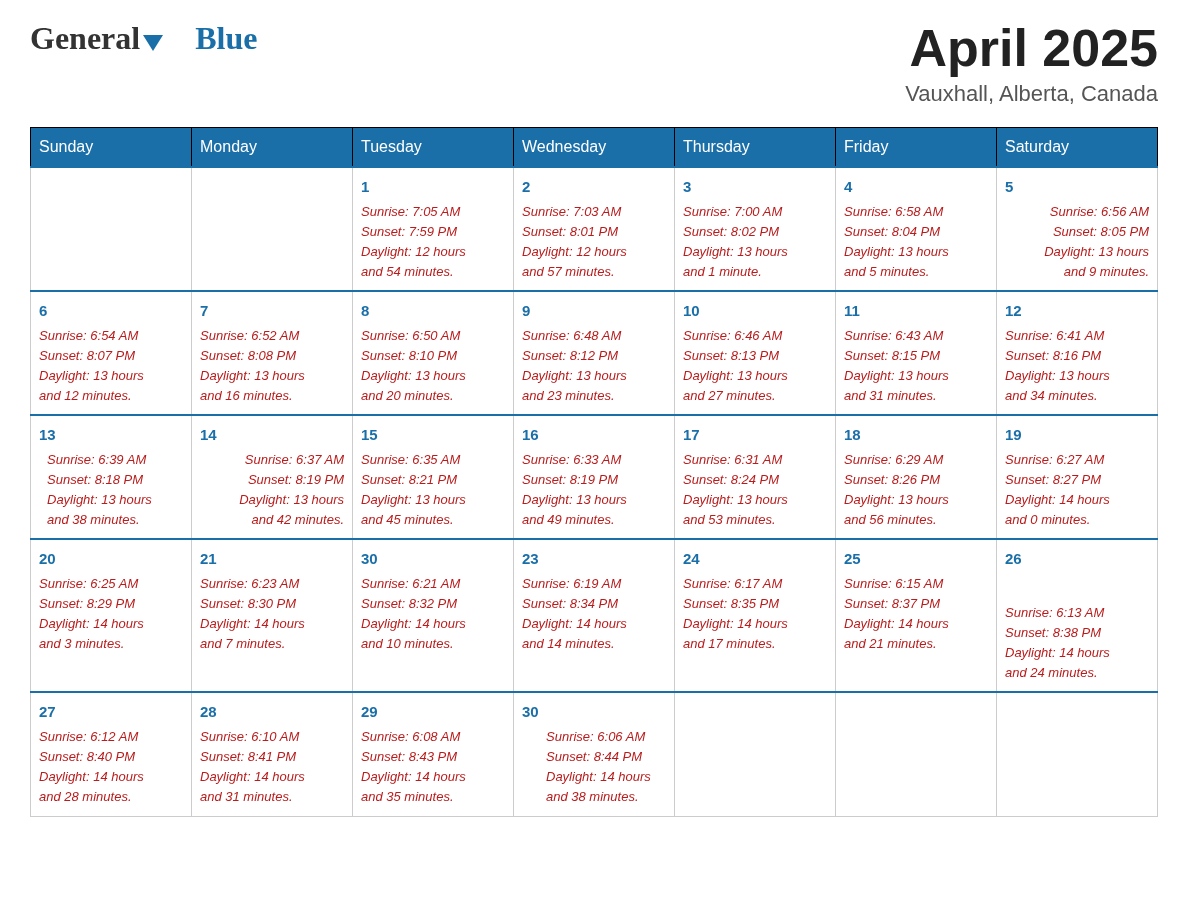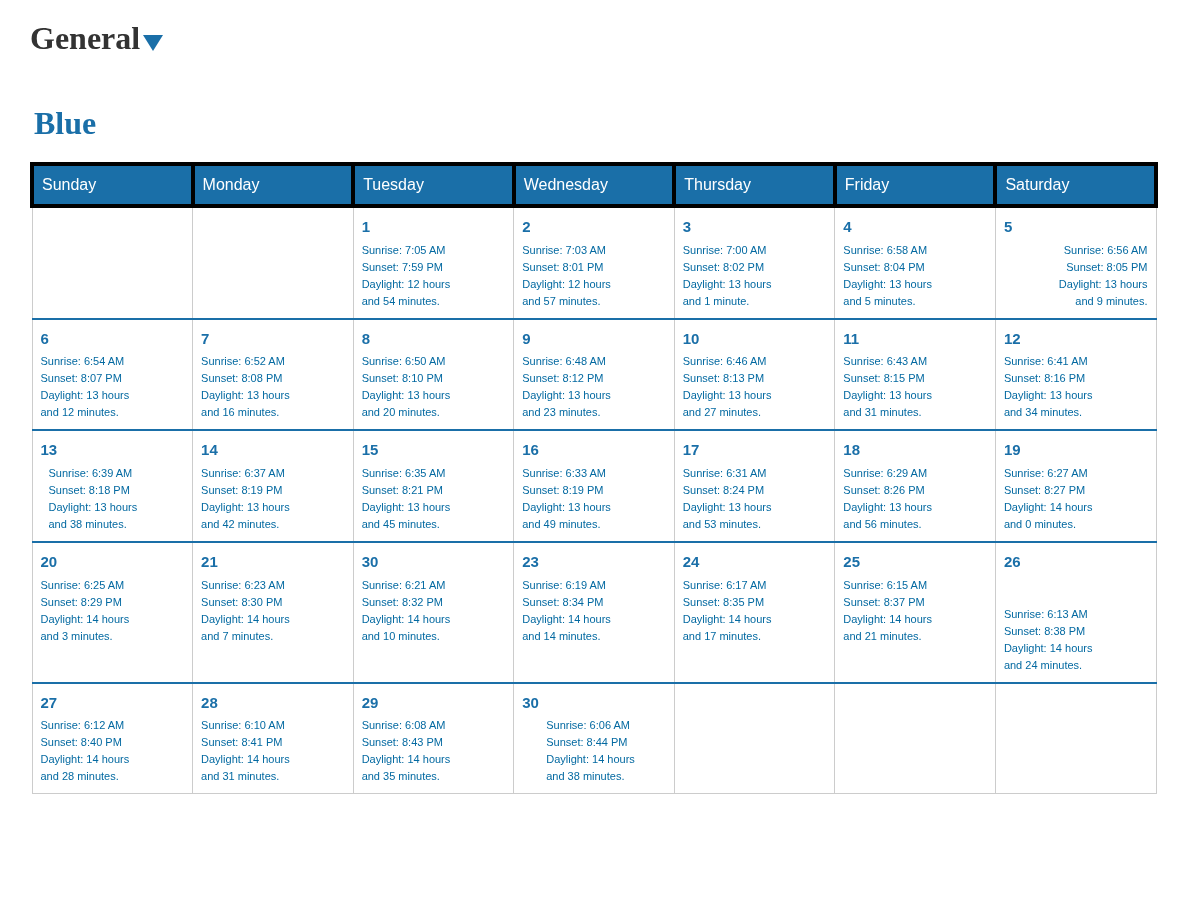--- a/index.html
+++ b/index.html
@@ -12,23 +12,22 @@
       padding: 20px 30px;
     }
     .header {
       display: flex;
       justify-content: space-between;
       align-items: flex-start;
       margin-bottom: 20px;
     }
     .logo {
       display: flex;
-      flex-direction: column;
+      flex-direction: row;
       align-items: flex-start;
-      gap: 48px;
     }
     .title-section {
       text-align: right;
     }
     .main-title {
       font-size: 52px;
       font-weight: bold;
       color: #222;
       line-height: 1.1;
     }
@@ -42,21 +41,21 @@
       border-collapse: collapse;
       table-layout: fixed;
     }
     .calendar thead th {
       background-color: #1a6fa8;
       color: #fff;
       padding: 10px 8px;
       font-size: 16px;
       font-weight: normal;
       text-align: left;
-      border: 4px solid #000000;
+      border: 1px solid #000000;
     }
     .calendar tbody td {
       vertical-align: top;
       padding: 8px;
       border: 1px solid #ccc;
       height: 110px;
       font-size: 12.5px;
       color: #333;
       line-height: 1.5;
     }
@@ -67,23 +66,24 @@
       border-top: 2px solid #1a6fa8;
     }
     .day-number {
       font-size: 15px;
       font-weight: bold;
       color: #1a6fa8;
       display: block;
       margin-bottom: 3px;
     }
     .day-info {
-      font-size: 11px;
-      color: #0369a1;
+      font-size: 13px;
+      color: #b91c1c;
       line-height: 1.55;
+      font-style: italic;
     }
     .empty-cell {
       background: #fff;
     }
     .triangle-down {
       display: inline-block;
       width: 0;
       height: 0;
       border-left: 10px solid transparent;
       border-right: 10px solid transparent;
@@ -94,36 +94,39 @@
     }
     .logo-line1 {
       display: flex;
       flex-direction: row;
       align-items: baseline;
     }
     .logo-line2 {
       display: flex;
       flex-direction: row;
       align-items: center;
+      margin-left: 28px;
     }
   </style>
 </head>
 <body>
 
 <div class="header">
   <div class="logo">
     <div class="logo-line1">
       <span style="font-size:32px; font-weight:bold; color:#333; font-family:Georgia,serif;">General</span>
       <span class="triangle-down"></span>
     </div>
     <div class="logo-line2" style="margin-top:0px;">
       <span style="font-size:32px; font-weight:bold; color:#1a6fa8; font-family:Georgia,serif; margin-left:4px;">Blue</span>
     </div>
   </div>
   <div class="title-section">
+    <div class="main-title">April 2025</div>
+    <div class="subtitle">Vauxhall, Alberta, Canada</div>
   </div>
 </div>
 
 <table class="calendar">
   <thead>
     <tr>
     <th>Sunday</th>
         <th>Monday</th>
         <th>Tuesday</th>
         <th>Wednesday</th>
@@ -226,21 +229,21 @@
       <tr>
         <td>
           <span class="day-number">13</span>
           <div class="day-info" style="white-space: pre-line; margin-left: 8px;">Sunrise: 6:39 AM
 Sunset: 8:18 PM
 Daylight: 13 hours
 and 38 minutes.</div>
         </td>
         <td>
           <span class="day-number">14</span>
-          <div class="day-info" style="white-space: pre-line;">Sunrise: 6:37 AM
+          <div class="day-info" style="white-space: pre-line; text-align: right;">Sunrise: 6:37 AM
 Sunset: 8:19 PM
 Daylight: 13 hours
 and 42 minutes.</div>
         </td>
         <td>
           <span class="day-number">15</span>
           <div class="day-info" style="white-space: pre-line;">Sunrise: 6:35 AM
 Sunset: 8:21 PM
 Daylight: 13 hours
 and 45 minutes.</div>

